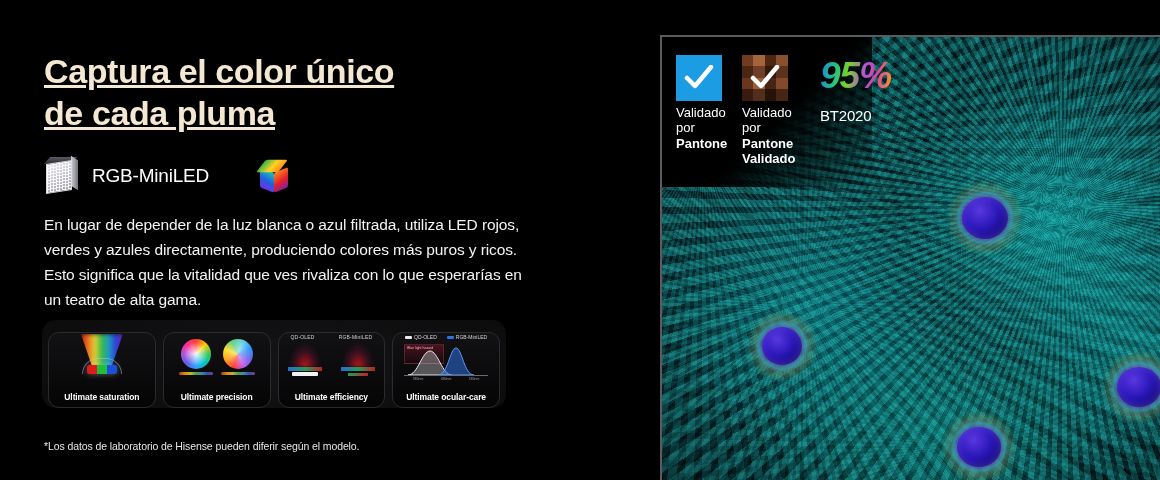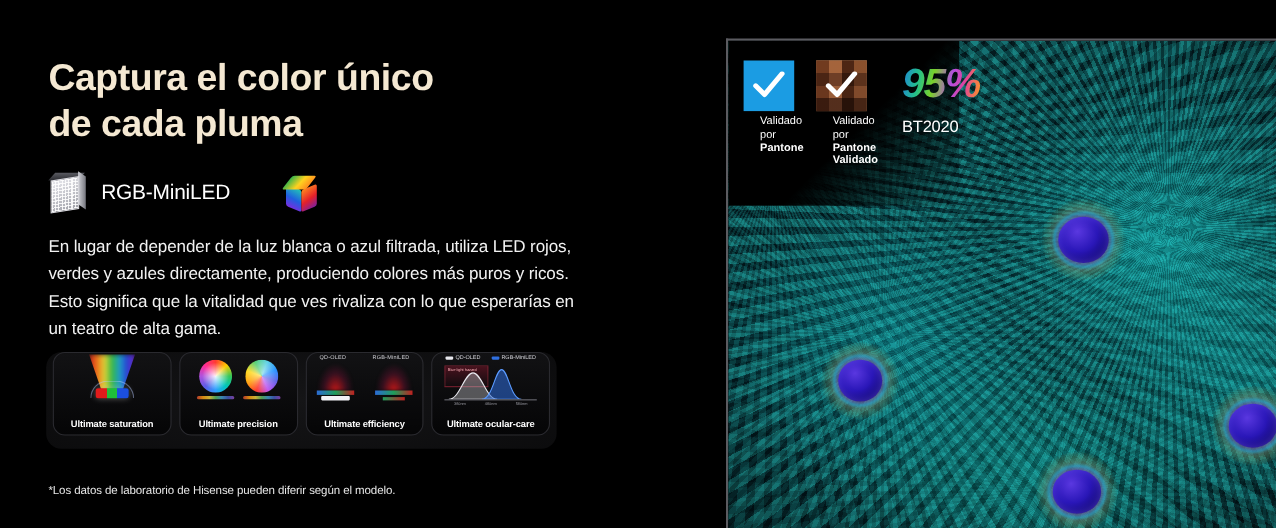--- a/index.html
+++ b/index.html
@@ -11,21 +11,21 @@
     overflow:hidden;
   }
   .stage { position:relative; width:1160px; height:480px; background:#000; }
 
   
   .left { position:absolute; left:0; top:0; width:660px; height:480px; }
 
   .headline {
     position:absolute; left:44px; top:50px;
     font-size:34px; font-weight:bold; line-height:1.24;
-    color:#f4e8d2; letter-spacing:-0.4px; white-space:pre-line;
+    color:#f4e8d2; letter-spacing:-0.4px; white-space:pre-line;text-decoration:underline;
   }
 
   .feature-row { position:absolute; left:44px; top:156px; display:flex; align-items:center; gap:48px; }
   .feature { display:flex; align-items:center; gap:12px; }
   .feature-label { color:#fff; font-size:19px; letter-spacing:-0.2px; white-space:nowrap; }
 
   
   .ic-panel { width:36px; height:40px; position:relative; }
   .ic-panel .face {
     position:absolute; left:2px; top:6px; width:26px; height:30px;
@@ -68,21 +68,21 @@
 
   .body-copy {
     position:absolute; left:44px; top:212px; width:490px;
     color:#f2f2f2; font-size:15.5px; line-height:1.62; letter-spacing:-0.1px;
   }
 
   
   .cards-wrap {
     position:absolute; left:42px; top:320px; width:464px; height:88px;
     background:radial-gradient(120% 160% at 50% 50%, #151517 0%, #0a0a0b 62%, #000 100%);
-    border-radius:14px; display:flex; align-items:flex-start; padding:0 6px; gap:7px;
+    border-radius:14px; display:flex; align-items:flex-end; padding:0 6px; gap:7px;
   }
   .card {
     position:relative; flex:1 1 0; height:76px;
     background:linear-gradient(180deg,#121214 0%,#050506 100%);
     border:1px solid #2a2a2f; border-radius:11px;
     display:flex; flex-direction:column; align-items:center; justify-content:flex-end;
     padding-bottom:5px; overflow:hidden;
   }
   .card-title { color:#fff; font-size:8.5px; font-weight:bold; letter-spacing:-0.1px; white-space:nowrap; z-index:3; }
   .card-art { position:absolute; left:0; top:2px; width:100%; height:52px; }
@@ -252,21 +252,21 @@
     background-blend-mode:normal;
   }
   .pt-swatch.skin::before {
     content:""; position:absolute; inset:0;
     background:
       linear-gradient(180deg, rgba(200,150,110,.85) 0 25%, rgba(110,65,40,.8) 25% 50%, rgba(180,130,95,.8) 50% 75%, rgba(80,45,28,.85) 75% 100%);
     mix-blend-mode:multiply;
   }
   .pt-check { position:relative; z-index:2; width:30px; height:26px; }
   .pt-check svg { display:block; }
-  .pt-text { margin-top:4px; color:#fff; font-size:10px; line-height:1.18;margin-left:15px; }
+  .pt-text { margin-top:4px; color:#fff; font-size:13px; line-height:1.18; }
   .pt-text b { font-weight:bold; display:block; }
 
   .bt {
     margin-left:12px; margin-top:2px;
   }
   .bt-num {
     font-size:37px; font-weight:bold; line-height:1; letter-spacing:-1px;
     background:linear-gradient(100deg,#1e7fe0 0%,#23c08a 22%,#7ad12a 40%,#b34ee0 62%,#e0439a 78%,#ff9a1e 100%);
     -webkit-background-clip:text; background-clip:text; color:transparent;font-style:italic;
     -webkit-text-fill-color:transparent;

